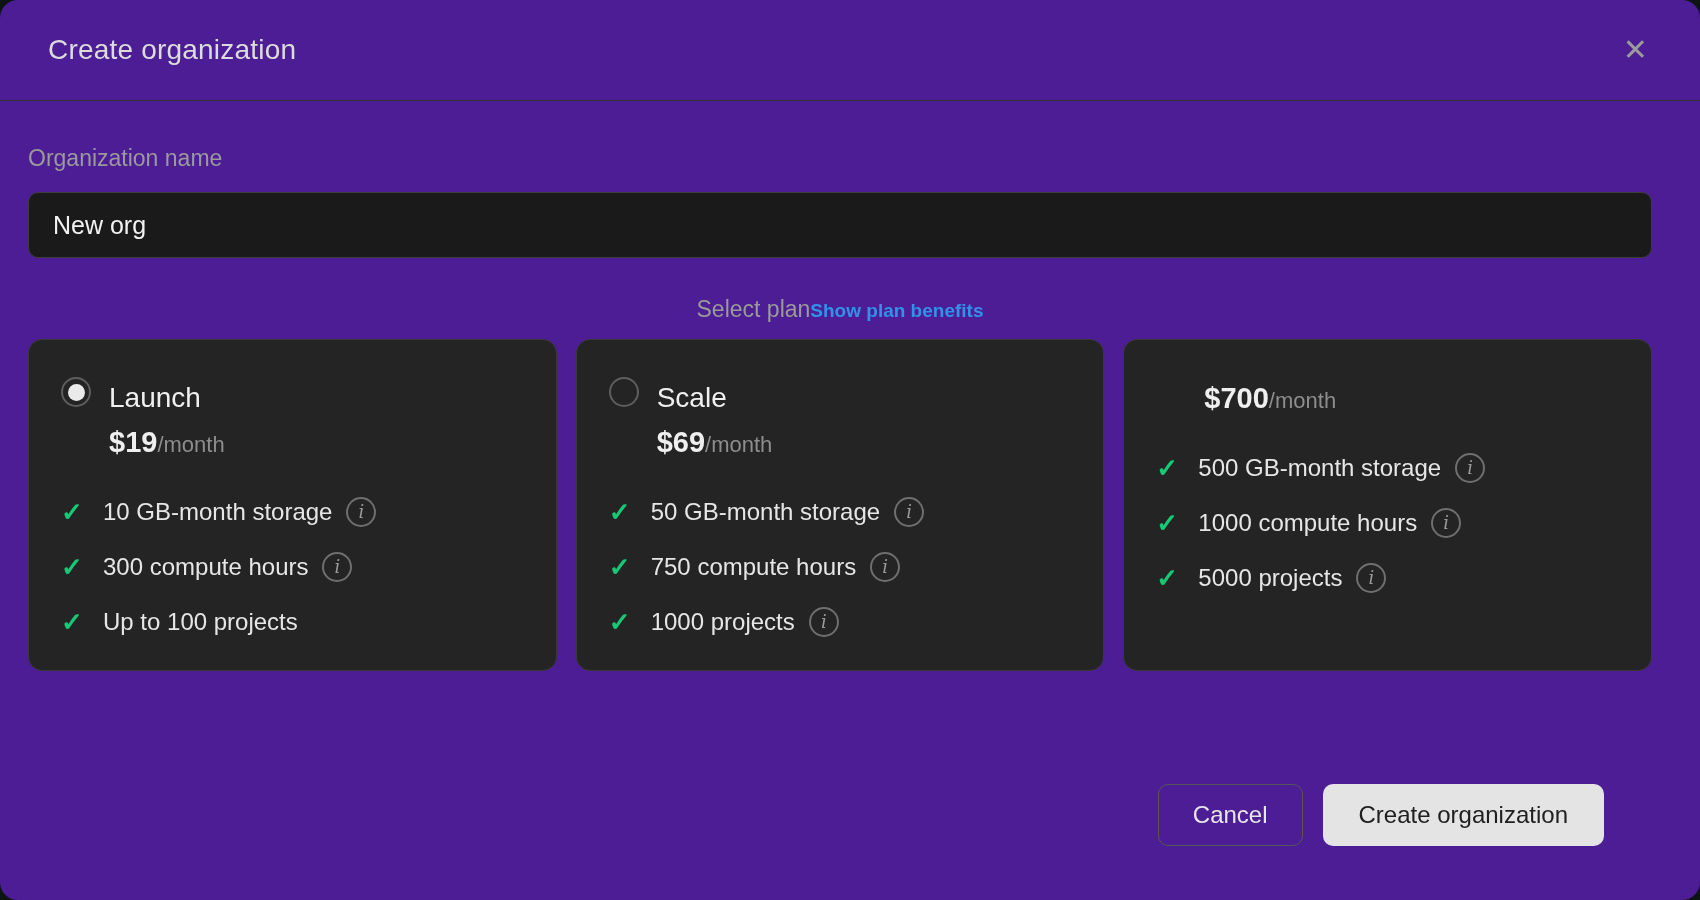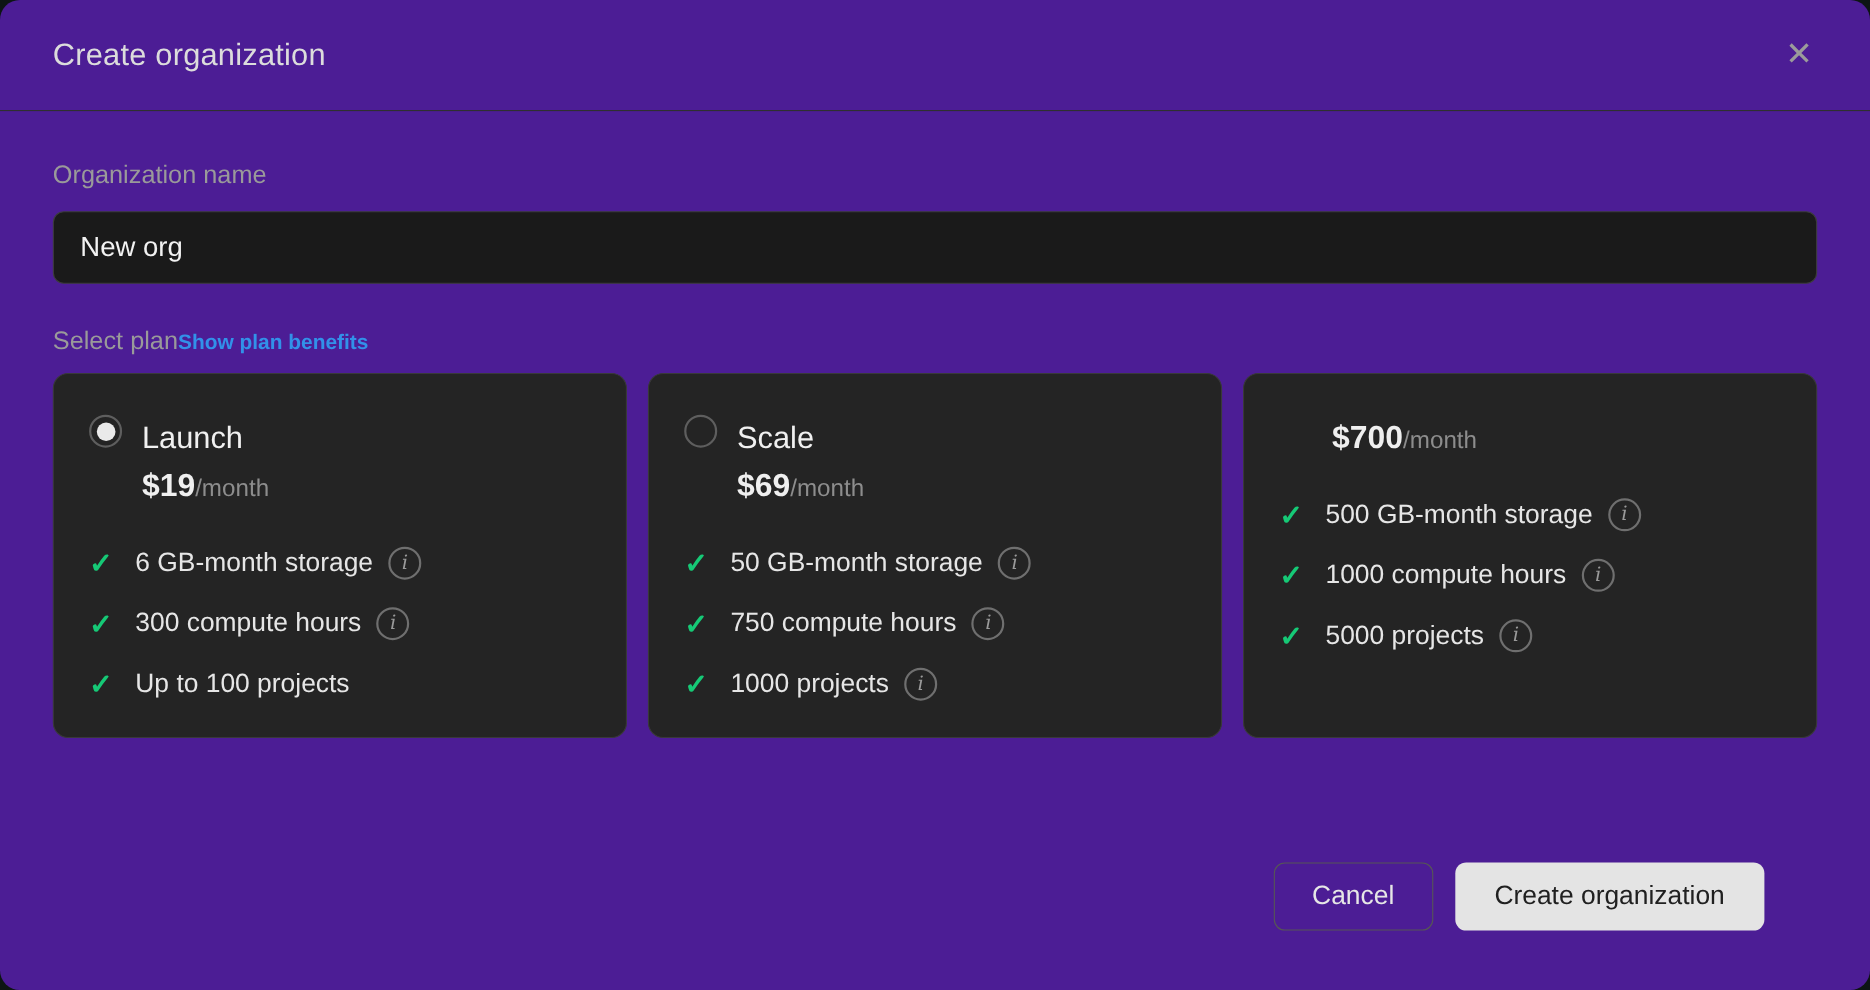--- a/index.html
+++ b/index.html
@@ -10,29 +10,29 @@
   }
   .modal-header {
     height:101px; padding:0 48px; display:flex; align-items:center;
     justify-content:space-between; border-bottom:1px solid #2f2f2f;
   }
   .modal-title { font-size:28px; font-weight:500; color:#dcdcdc; letter-spacing:.2px; }
   .close-btn {
     background:none; border:none; color:#9b9b9b; font-size:30px; line-height:1;
     cursor:pointer; padding:4px; font-weight:400;
   }
-  .modal-body { padding:44px 48px 0 48px; }
+  .modal-body { padding:44px 48px 0 28px; }
   .field-label { display:block; font-size:23px; color:#9a9a9a; margin-bottom:20px; }
   .org-input {
     width:100%; height:66px; background:#1a1a1a; border:1px solid #3d3d3d;
     border-radius:10px; color:#f2f2f2; font-size:25px; padding:0 24px;
     font-family:"Liberation Sans", sans-serif; outline:none;
   }
   .plan-row {
-    margin-top:38px; display:flex; align-items:baseline; justify-content:flex-start;
+    margin-top:38px; display:flex; align-items:baseline; justify-content:center;
     margin-bottom:16px;
   }
   .benefits-link { font-size:19px; font-weight:700; color:#3291e9; text-decoration:none; }
   .cards { display:flex; gap:19px; height:332px; }
   .card {
     flex:1; border:1px solid #393939; border-radius:14px; background:#242424;
     padding:30px 32px; cursor:pointer;
   }
   .card-head { display:flex; align-items:center; }
   .radio {
@@ -91,21 +91,21 @@
             </span>
           <span class="plan-name">Launch</span>
         </div>
         <div class="price-row">
           <span class="price-amount">$19</span>
           <span class="price-period">/month</span>
         </div>
         <ul class="features">
           <li class="feature">
             <span class="check">✓</span>
-            <span class="feature-text">6 GB-month storage</span>
+            <span class="feature-text">10 GB-month storage</span>
             <span class="info">
                 <i>i</i>
               </span>
           </li>
           <li class="feature">
             <span class="check">✓</span>
             <span class="feature-text">300 compute hours</span>
             <span class="info">
                 <i>i</i>
               </span>

